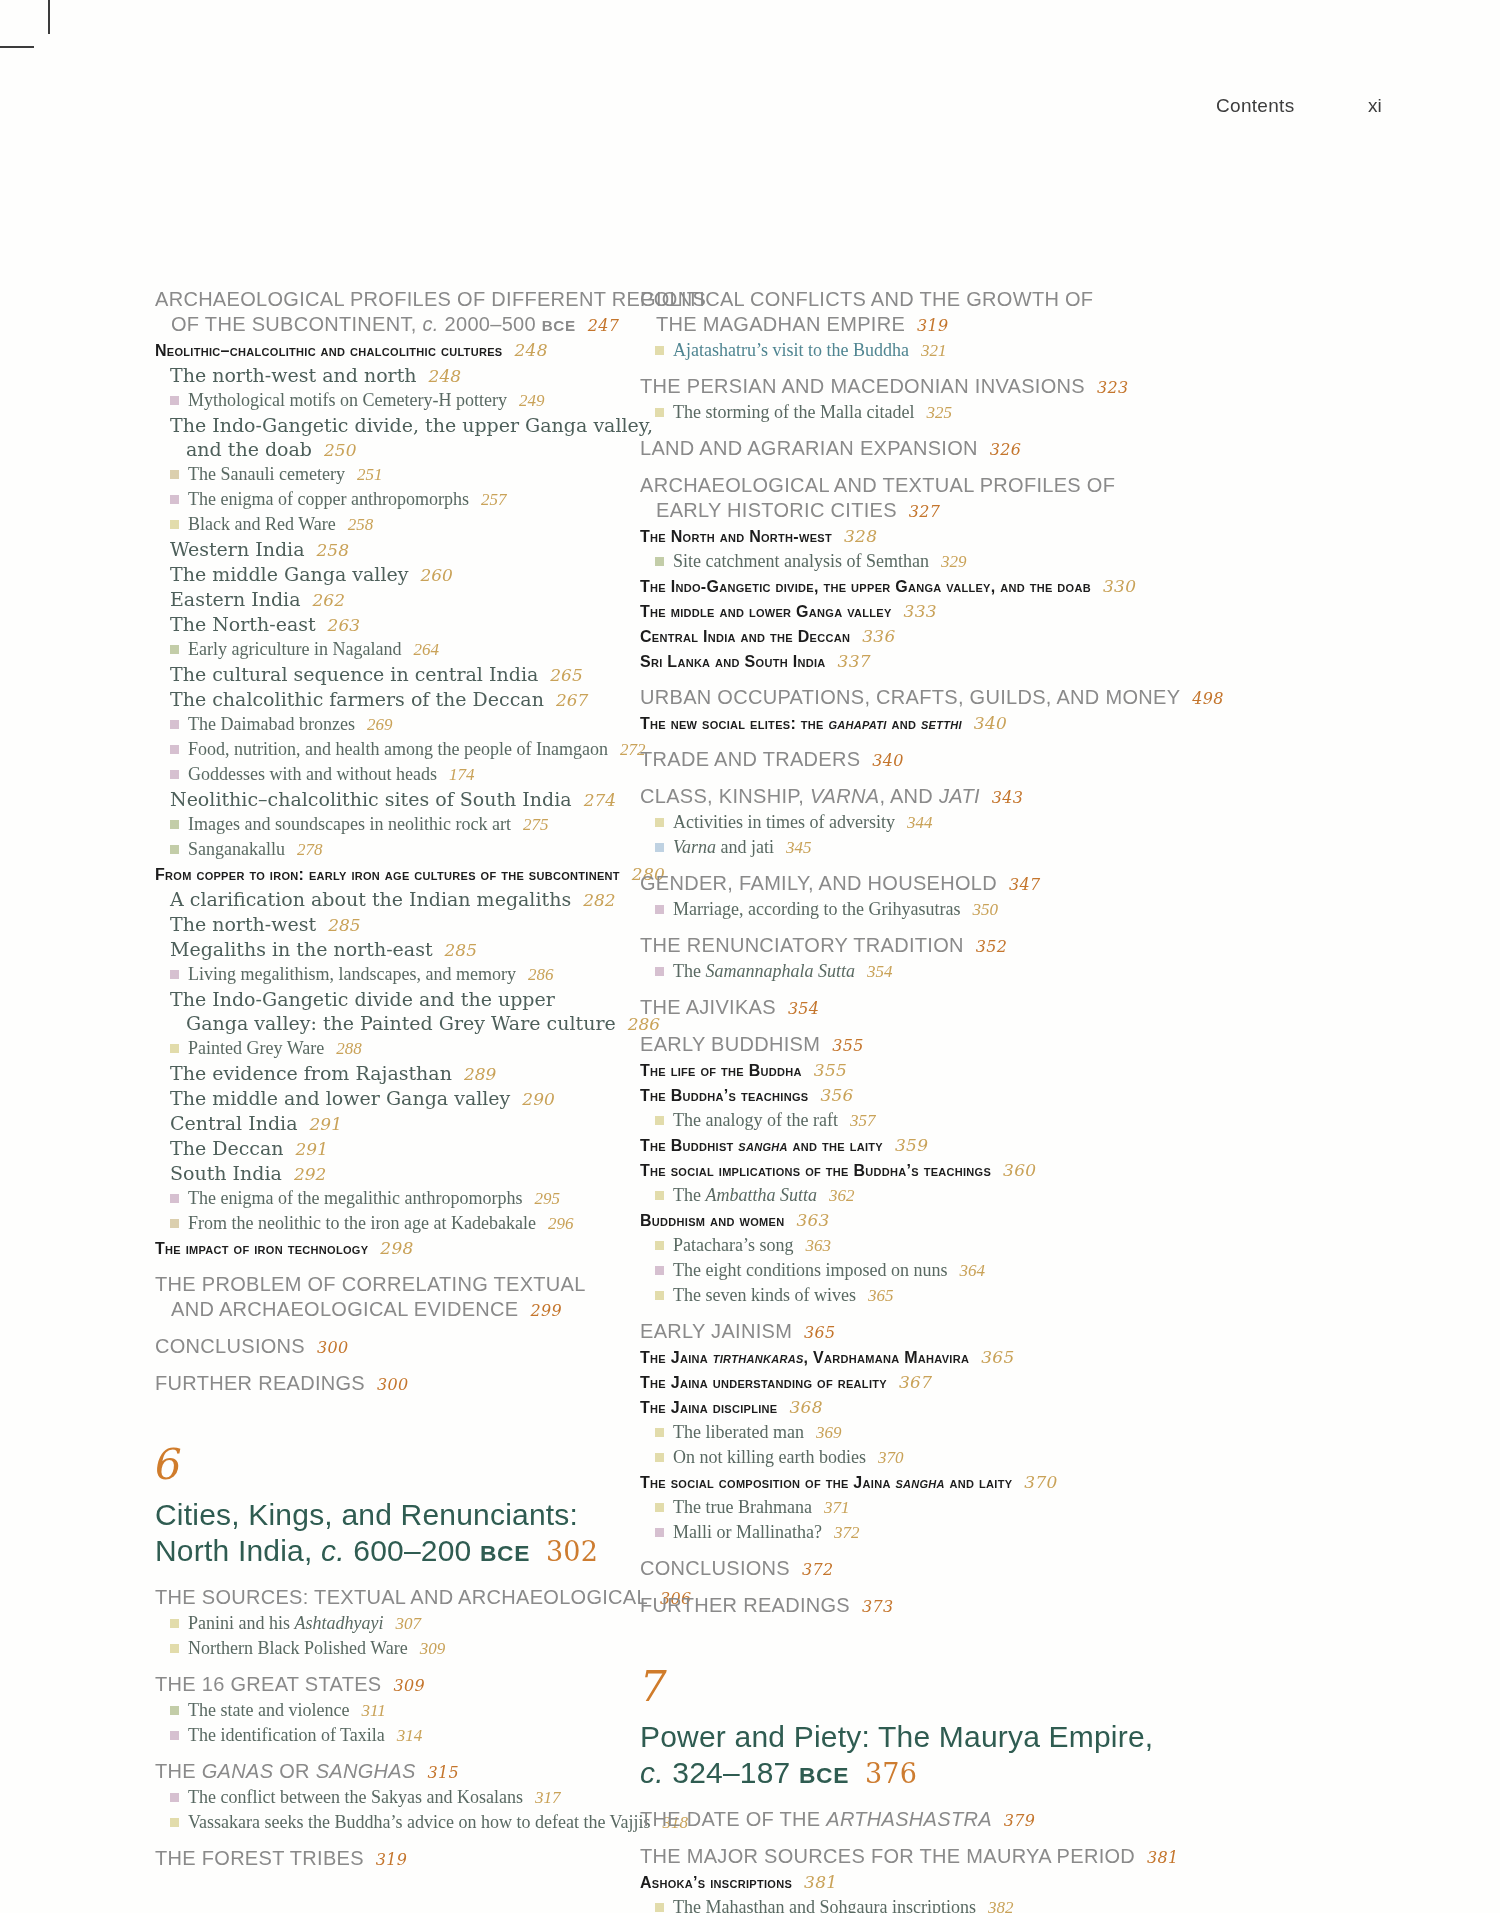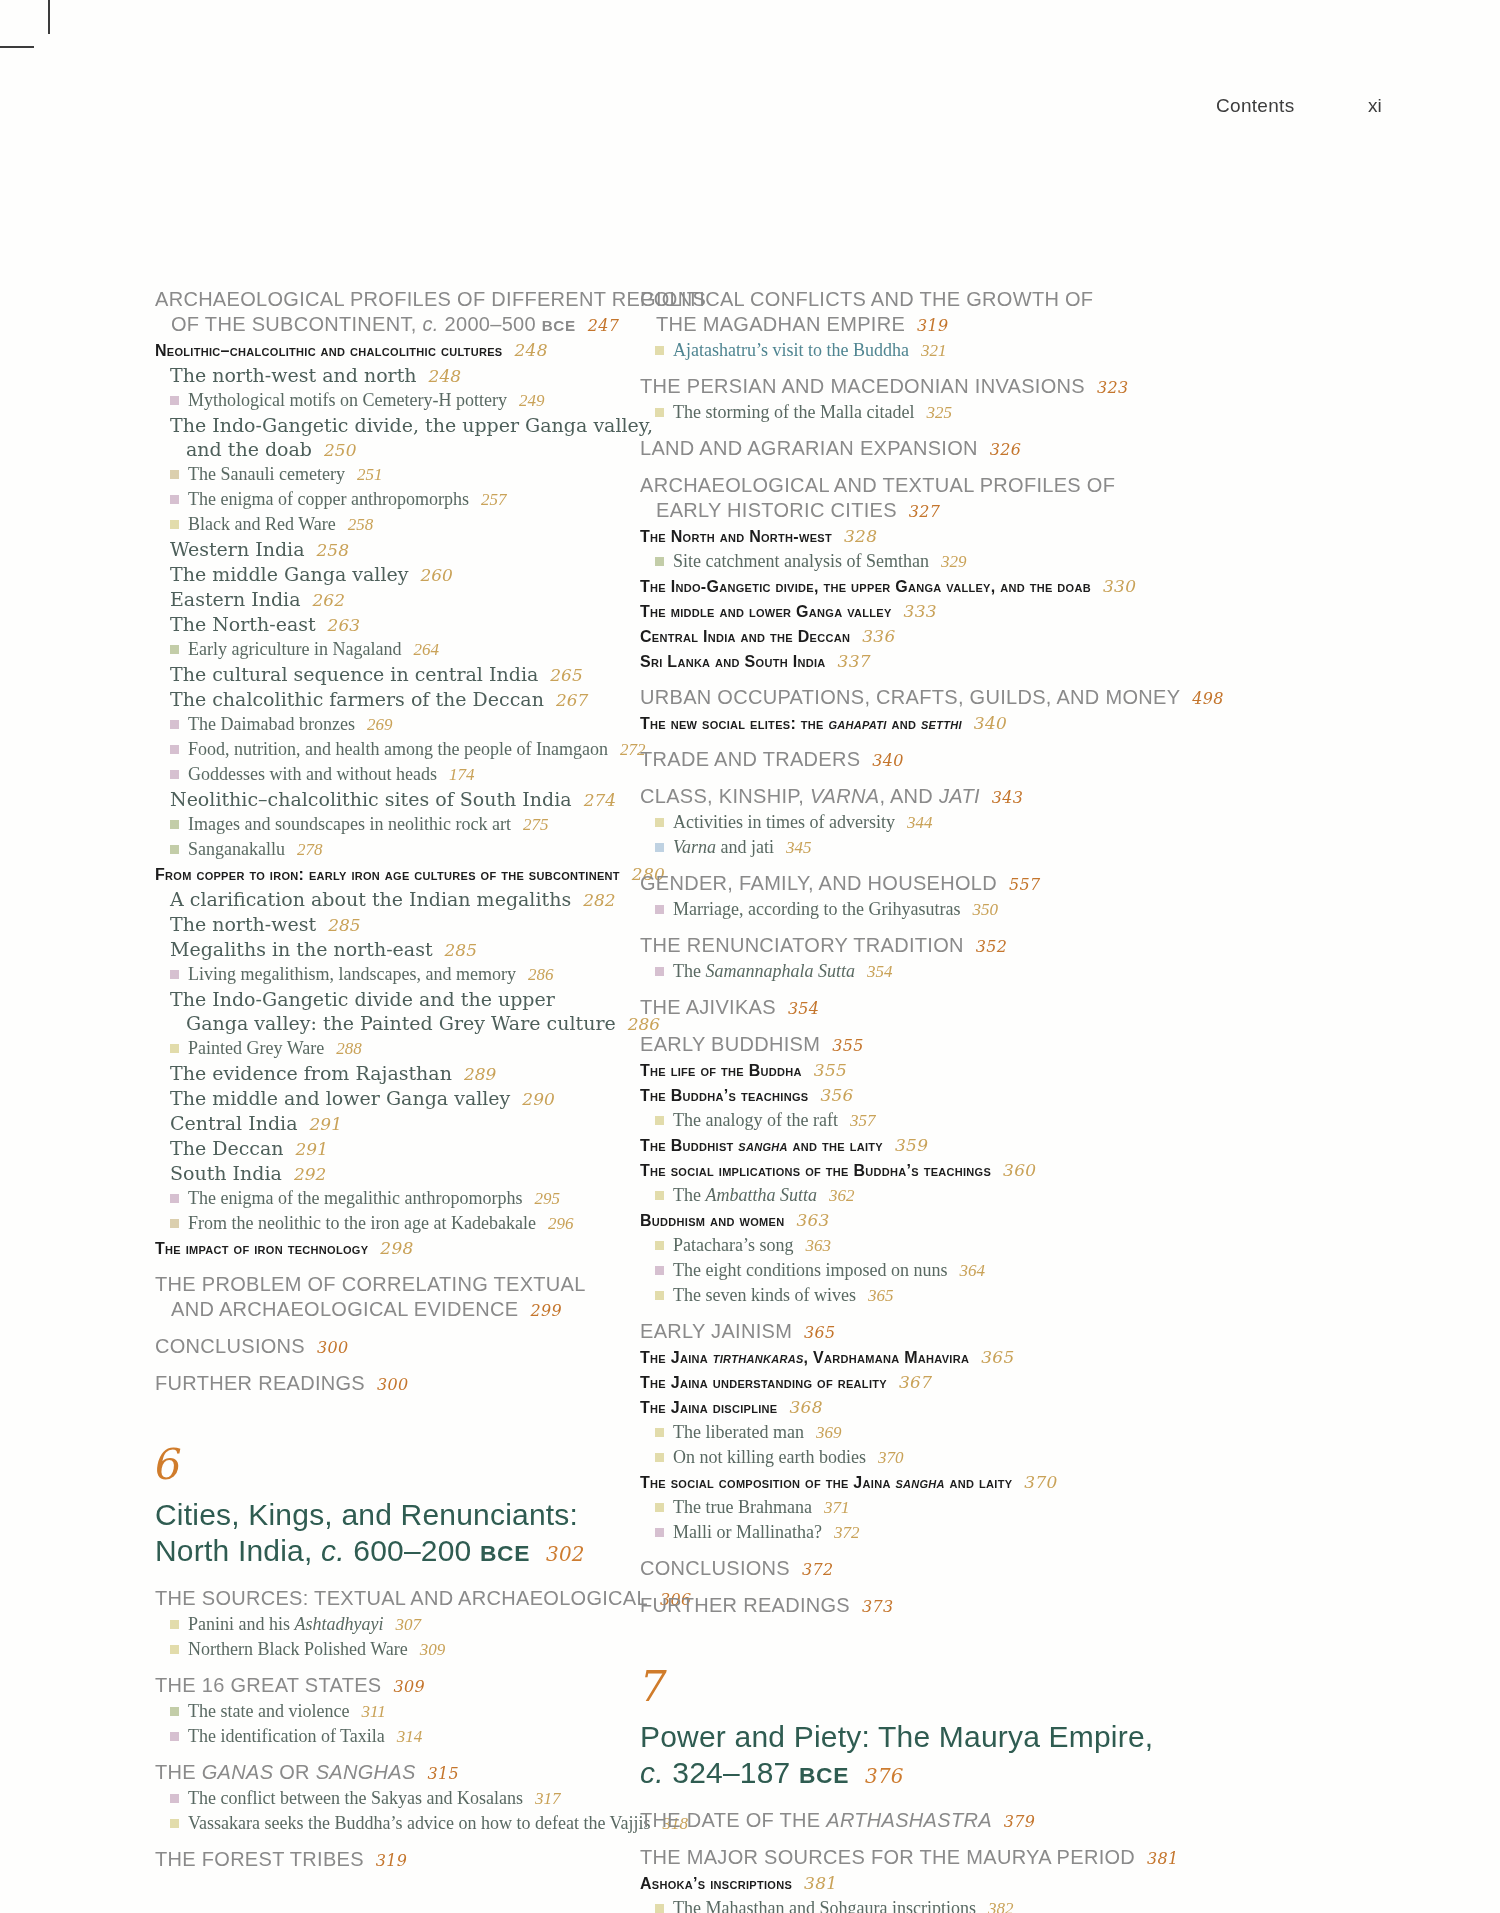--- a/index.html
+++ b/index.html
@@ -28,21 +28,21 @@
   .sub .pg,.bl .pg{font-style:italic;font-size:17px;color:#c9a258;}
   .pg{margin-left:12px;}
   .it{font-style:italic;}
   .bce{font-size:.76em;letter-spacing:.6px;font-weight:bold;}
   .sq{display:inline-block;width:9px;height:9px;margin-right:9px;vertical-align:1px;}
   .teal .line{color:#4f8591;}
   .ch{margin-top:44px;margin-bottom:14px;}
   .ch .num{font-family:"DejaVu Serif",serif;font-style:italic;font-size:42px;line-height:48px;
            color:#d07c2b;margin-bottom:8px;}
   .ch .tl{font-size:30px;line-height:36px;color:#2f5c51;letter-spacing:.2px;white-space:nowrap;}
-  .ch .pg{font-family:"DejaVu Serif",serif;font-style:italic;font-size:20px;color:#cd7c30;margin-left:16px;}
+  .ch .pg{font-family:"DejaVu Serif",serif;font-size:27px;color:#cd7c30;margin-left:16px;}
 </style>
 </head>
 <body>
 
 <div class="crop" id="cropV"></div>
 <div class="crop" id="cropH"></div>
 
 <span id="hdr-title">Contents</span>
 <span id="hdr-page">xi</span>
 
@@ -255,21 +255,21 @@
     <div class="e h1">
       <div class="line">CLASS, KINSHIP, <span class="it">VARNA</span>, AND <span class="it">JATI</span><span class="pg">343</span></div>
     </div>
     <div class="e bl">
       <div class="line"><span class="sq" style="background: rgb(226, 220, 171);"></span>Activities in times of adversity<span class="pg">344</span></div>
     </div>
     <div class="e bl">
       <div class="line"><span class="sq" style="background: rgb(191, 210, 226);"></span><span class="it">Varna</span> and jati<span class="pg">345</span></div>
     </div>
     <div class="e h1">
-      <div class="line">GENDER, FAMILY, AND HOUSEHOLD<span class="pg">557</span></div>
+      <div class="line">GENDER, FAMILY, AND HOUSEHOLD<span class="pg">347</span></div>
     </div>
     <div class="e bl">
       <div class="line"><span class="sq" style="background: rgb(214, 192, 208);"></span>Marriage, according to the Grihyasutras<span class="pg">350</span></div>
     </div>
     <div class="e h1">
       <div class="line">THE RENUNCIATORY TRADITION<span class="pg">352</span></div>
     </div>
     <div class="e bl">
       <div class="line"><span class="sq" style="background: rgb(214, 192, 208);"></span>The <span class="it">Samannaphala Sutta</span><span class="pg">354</span></div>
     </div>

